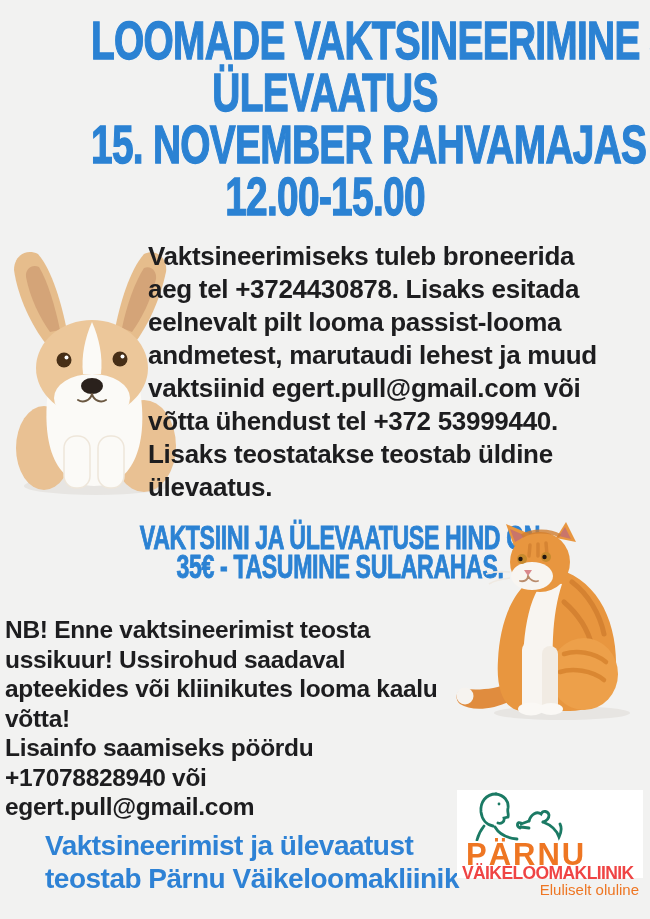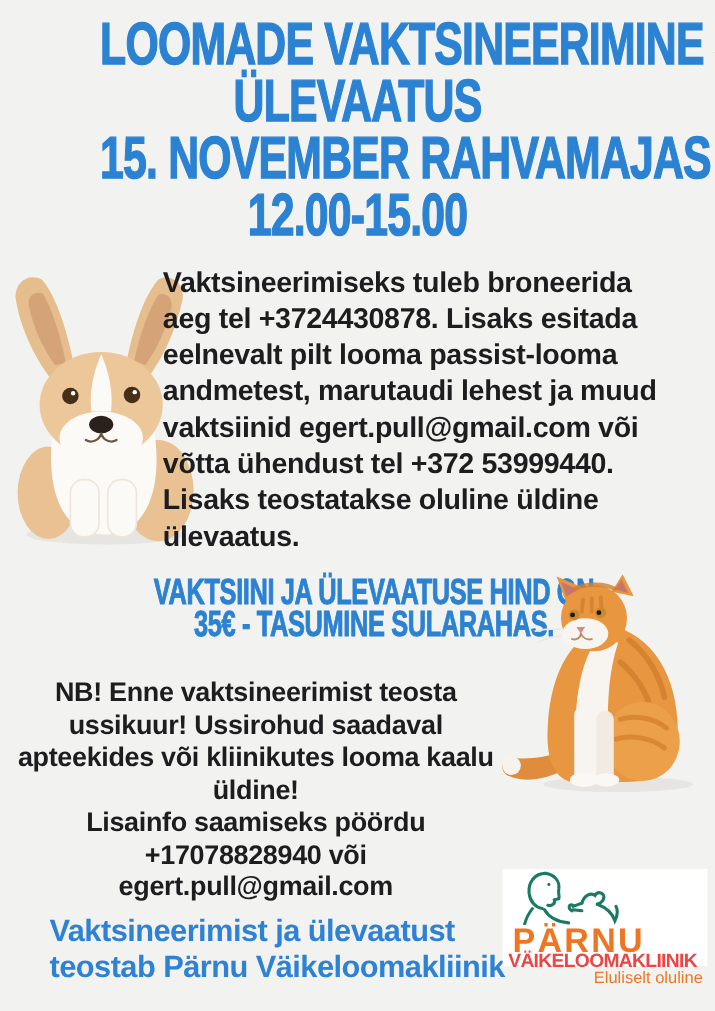--- a/index.html
+++ b/index.html
@@ -24,21 +24,21 @@
 
   
   .price{left:35px;top:523px;width:610px;text-align:center;color:#2b82d3;font-weight:700;}
   .price-line{
     font-size:33px;line-height:29px;letter-spacing:-0.5px;white-space:nowrap;
     transform:scaleX(0.70);transform-origin:50% 50%;
     -webkit-text-stroke:0.9px #2b82d3;
   }
 
   
-  .nb{left:5px;top:615px;width:455px;text-align:center;color:#1d1d1f;
+  .nb{left:5px;top:615px;width:455px;color:#1d1d1f;
       font-weight:700;font-size:24.5px;line-height:29.5px;letter-spacing:-0.3px;}
 
   
   .footer-note{left:45px;top:813px;width:420px;text-align:left;color:#2e82d5;
                font-weight:700;font-size:28px;line-height:33px;letter-spacing:-0.5px;margin-top:16px;}
 
   
   .dog-photo{left:8px;top:240px;width:172px;height:256px;}
   .cat-photo{left:452px;top:522px;width:198px;height:200px;}
 
@@ -87,21 +87,21 @@
     </svg>
   </div>
 
   <div class="abs intro">
     <div>Vaktsineerimiseks tuleb broneerida</div>
     <div>aeg tel +3724430878. Lisaks esitada</div>
     <div>eelnevalt pilt looma passist-looma</div>
     <div>andmetest, marutaudi lehest ja muud</div>
     <div>vaktsiinid egert.pull@gmail.com või</div>
     <div>võtta ühendust tel +372 53999440.</div>
-    <div>Lisaks teostatakse oluline üldine</div>
+    <div>Lisaks teostatakse teostab üldine</div>
     <div>ülevaatus.</div>
   </div>
 
   <div class="abs price">
     <div class="price-line">VAKTSIINI JA ÜLEVAATUSE HIND ON</div>
     <div class="price-line">35€ - TASUMINE SULARAHAS.</div>
   </div>
 
   <div class="abs cat-photo">
     <svg width="198" height="200" viewBox="0 0 198 200">
@@ -132,21 +132,21 @@
       <path d="M72,48 L80,48 L76,54 Z" fill="#d9888c"></path>
       <path d="M76,54 C76,58 72,60 68,59 M76,54 C78,58 82,60 86,59" stroke="#b98b6b" stroke-width="1.8" fill="none" stroke-linecap="round"></path>
       <path d="M58,50 C48,49 40,50 34,52 M58,56 C49,57 42,59 37,62" stroke="#efe9e2" stroke-width="1.6" fill="none"></path>
     </svg>
   </div>
 
   <div class="abs nb">
     <div>NB! Enne vaktsineerimist teosta</div>
     <div>ussikuur! Ussirohud saadaval</div>
     <div>apteekides või kliinikutes looma kaalu</div>
-    <div>üldine!</div>
+    <div>võtta!</div>
     <div>Lisainfo saamiseks pöördu</div>
     <div>+17078828940 või egert.pull@gmail.com</div>
   </div>
 
   <div class="abs footer-note">
     <div>Vaktsineerimist ja ülevaatust</div>
     <div>teostab Pärnu Väikeloomakliinik</div>
   </div>
 
   <div class="abs logo-box">

